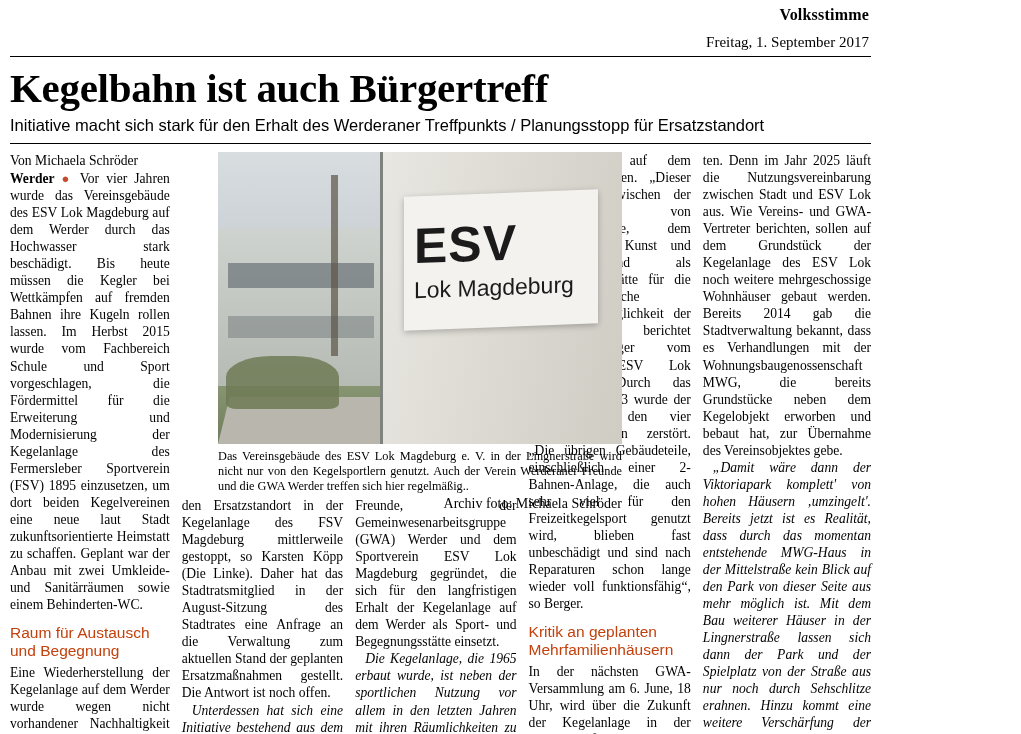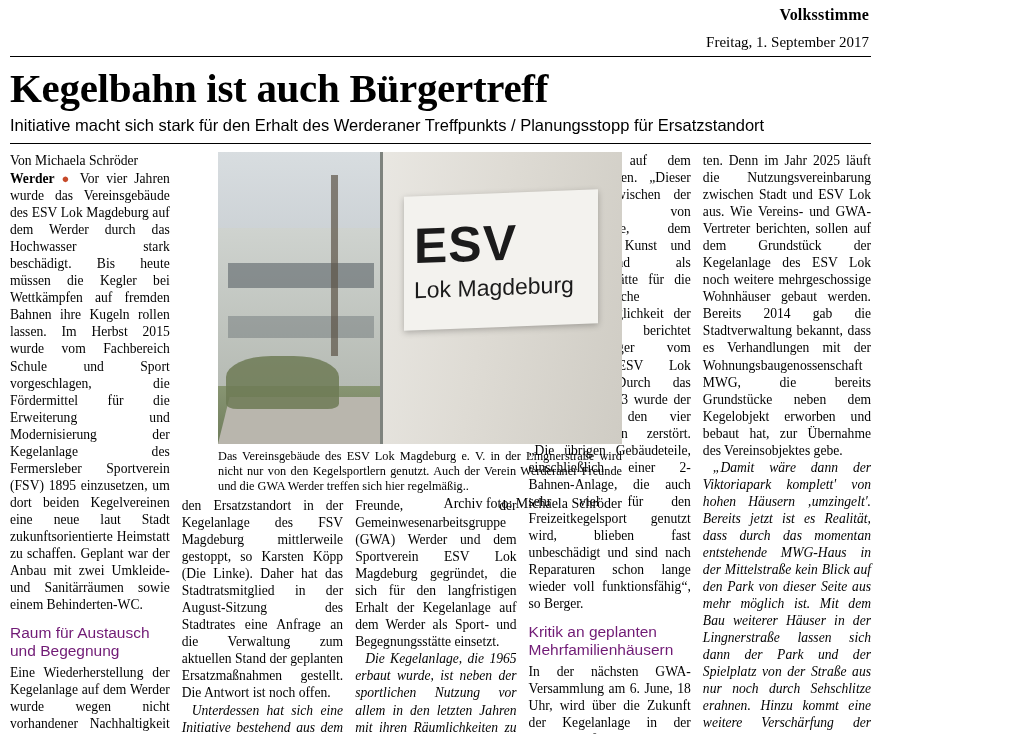--- a/index.html
+++ b/index.html
@@ -105,21 +105,21 @@
   .bullet {
     color: #c64a2a;
     font-size: 13px;
     line-height: 1;
   }
   .subhead-section {
     font-family: "Liberation Sans", sans-serif;
     font-weight: normal;
     font-size: 15.5px;
     line-height: 1.12;
-    color: #701a75;
+    color: #c2410c;
     margin: 11px 0 5px 0;
   }
   
   .photo-block {
     position: absolute;
     left: 208px;
     top: 0;
     width: 404px;
   }
   .photo {

